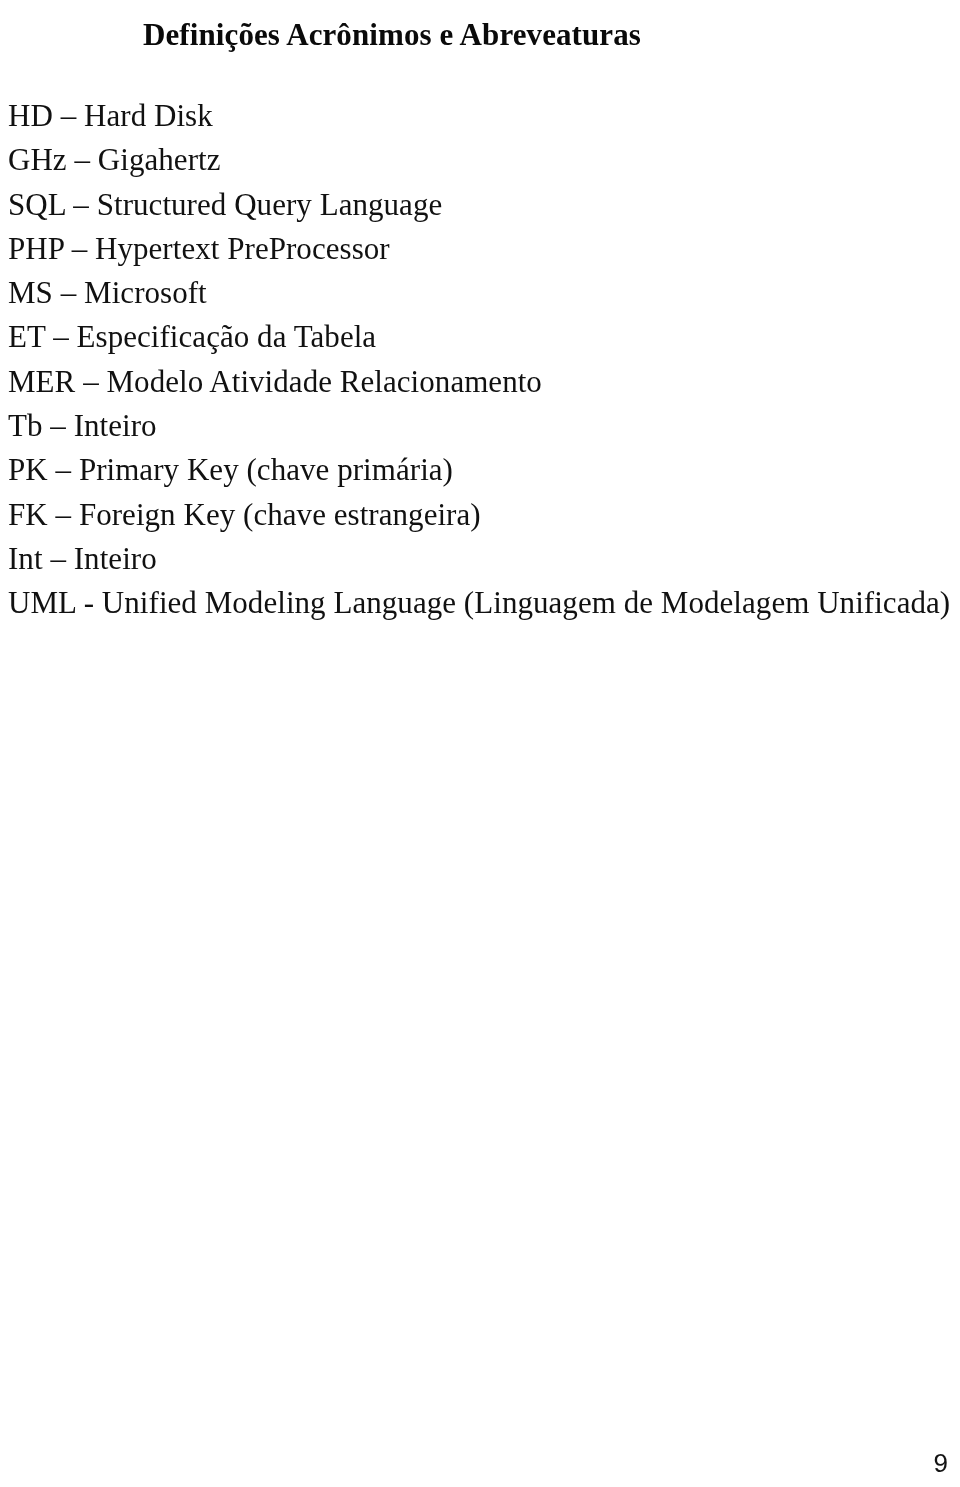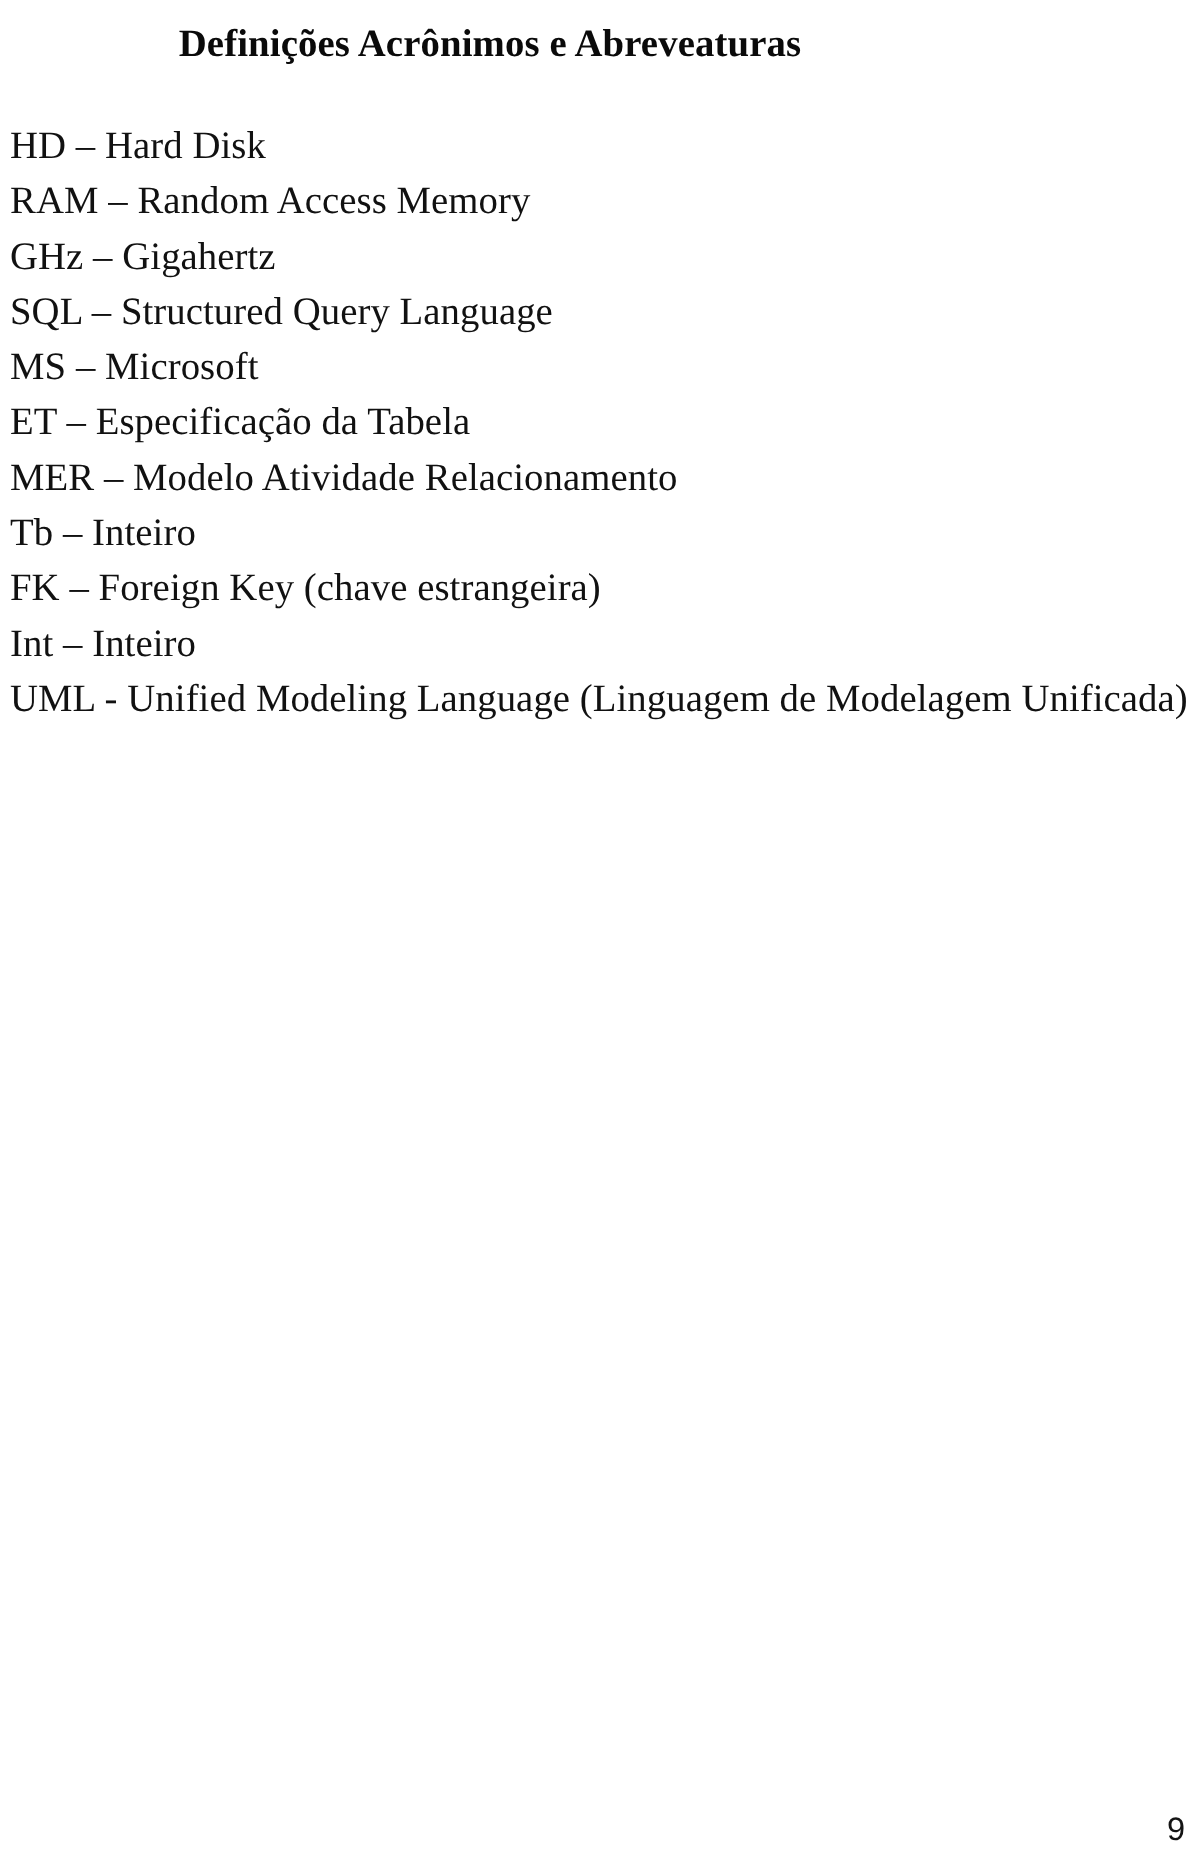--- a/index.html
+++ b/index.html
@@ -74,27 +74,28 @@
 </style>
 </head>
 <body>
 
 <div class="page">
 
   <h1 class="doc-title">Definições Acrônimos e Abreveaturas</h1>
 
   <ul class="acronym-list">
     <li class="acronym-line">HD – Hard Disk</li>
-    <li class="acronym-line">RAM – Random Access Memory</li>
     <li class="acronym-line">GHz – Gigahertz</li>
     <li class="acronym-line">SQL – Structured Query Language</li>
+    <li class="acronym-line">PHP – Hypertext PreProcessor</li>
     <li class="acronym-line">MS – Microsoft</li>
     <li class="acronym-line">ET – Especificação da Tabela</li>
     <li class="acronym-line">MER – Modelo Atividade Relacionamento</li>
     <li class="acronym-line">Tb – Inteiro</li>
+    <li class="acronym-line">PK – Primary Key (chave primária)</li>
     <li class="acronym-line">FK – Foreign Key (chave estrangeira)</li>
     <li class="acronym-line">Int – Inteiro</li>
     <li class="acronym-line">UML - Unified Modeling Language (Linguagem de Modelagem Unificada)</li>
   </ul>
 
   <div class="page-number">9</div>
 
 </div>
 
 </body></html>

